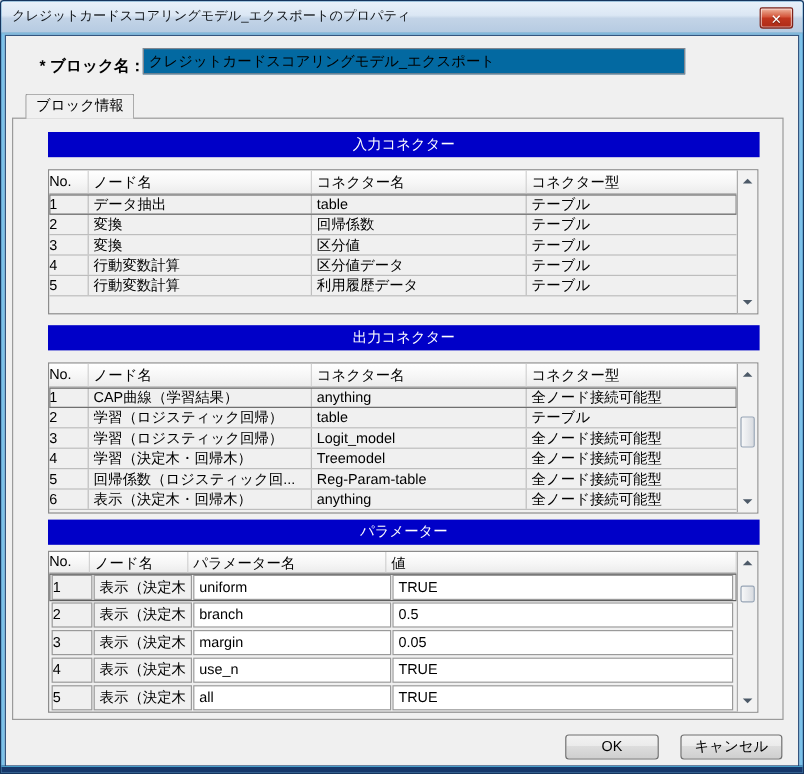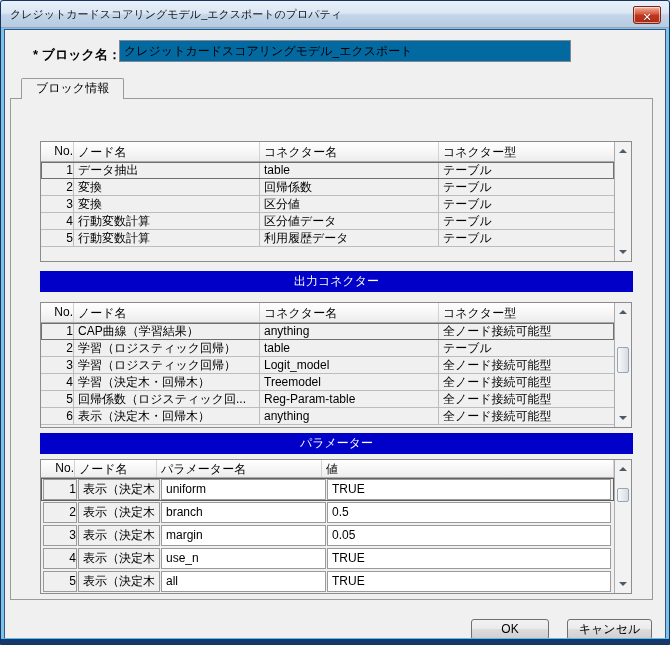--- a/index.html
+++ b/index.html
@@ -23,21 +23,21 @@
 
   
   .content{position:absolute;left:3px;top:28px;width:662px;height:610px;
        background:#f0f0f0;border:1px solid #35557e;}
 
   .blockname-label{position:absolute;left:28px;top:16px;font-size:13px;font-weight:bold;color:#000;white-space:nowrap;}
   .blockname-input{position:absolute;left:114px;top:10px;width:452px;height:22px;
        border:1px solid #828790;background:#0369a1;font-size:12px;padding:1px 4px;
        font-family:"Liberation Sans","DejaVu Sans",sans-serif;}
 
-  .tab{position:absolute;left:16px;top:48px;height:21px;padding:0 14px;background:#f0f0f0;
+  .tab{position:absolute;left:16px;top:48px;height:21px;padding:0 8px;background:#f0f0f0;
        border:1px solid #9a9a9a;border-bottom:none;border-radius:2px 2px 0 0;
        font-size:12px;line-height:19px;z-index:2;text-align:right;}
   .panel{position:absolute;left:5px;top:68px;width:643px;height:502px;
        border:1px solid #9a9a9a;background:#f0f0f0;z-index:1;}
 
   .sec-header{position:absolute;height:21px;background:var(--section_header_bg,#0000c8);
        color:var(--section_header_text,#fff);font-size:12px;line-height:21px;text-align:center;}
   .h1{left:29px;top:11px;width:593px;}
   .h2{left:29px;top:172px;width:593px;}
   .h3{left:29px;top:334px;width:593px;}
@@ -48,21 +48,21 @@
   .t2{left:29px;top:203px;width:592px;height:126px;}
   .t3{left:29px;top:360px;width:592px;height:135px;}
   .cells{position:absolute;left:0;top:0;right:17px;bottom:0;overflow:hidden;}
   .thead{display:flex;height:20px;background:linear-gradient(180deg,#ffffff 0%,#f6f6f6 55%,#ececec 100%);
        border-bottom:1px solid #ababab;}
   .th{padding:2px 0 0 4px;font-size:12px;color:#000;border-right:1px solid #d2d2d2;
       overflow:hidden;white-space:nowrap;flex:none;}
   .trow{display:flex;height:17px;border-bottom:1px solid #bdbdbd;}
   .td{padding:0 0 0 4px;font-size:12px;line-height:16px;color:#000;border-right:1px solid #bdbdbd;
       overflow:hidden;white-space:nowrap;flex:none;}
-  .td.c0,.th.c0{text-align:right;padding-left:0;}
+  .td.c0,.th.c0{text-align:left;padding-left:0;}
   .ctable .c0{width:33px;}
   .ctable .c1{width:186px;}
   .ctable .c2{width:179px;}
   .ctable .c3{flex:1;border-right:none;}
   .ctable .trow.focus{outline:1px solid #6f6f6f;outline-offset:-1px;}
 
   
   .ptable .thead{height:18px;}
   .ptable .th{padding-top:1px;}
   .ptable .c0{width:34px;}
@@ -82,21 +82,21 @@
   .sarr.down{bottom:1px;}
   .sarr::after{content:"";position:absolute;left:4px;border-left:4px solid transparent;border-right:4px solid transparent;}
   .sarr.up::after{top:6px;border-bottom:4px solid #4d5a68;}
   .sarr.down::after{top:6px;border-top:4px solid #4d5a68;}
   .sthumb{position:absolute;left:2px;width:12px;border:1px solid #96a4b5;border-radius:2px;
        background:linear-gradient(90deg,#f6f7f8 0%,#e8eaed 50%,#d8dbe0 100%);}
 
   
   .btn{position:absolute;height:21px;border:1px solid #707070;border-radius:3px;
        background:linear-gradient(180deg,#f2f2f2 0%,#ebebeb 45%,#dddddd 46%,#cfcfcf 100%);
-       font-size:12px;text-align:center;line-height:19px;color:#000;cursor:default;margin-top:7px;}
+       font-size:12px;text-align:center;line-height:19px;color:#000;cursor:default;}
   .btn-ok{left:466px;top:582px;width:78px;}
   .btn-cancel{left:562px;top:582px;width:85px;}
 </style>
 </head>
 <body>
 
 <div class="win">
   <div class="titlebar">
     <span class="title-text">クレジットカードスコアリングモデル_エクスポートのプロパティ</span>
     <div class="close-btn">
@@ -105,20 +105,21 @@
   </div>
 
   <div class="content">
 
     <div class="blockname-label"><span>*</span>&nbsp;<span>ブロック名：</span></div>
     <input class="blockname-input" type="text" value="クレジットカードスコアリングモデル_エクスポート" style="">
 
     <div class="tab">ブロック情報</div>
     <div class="panel">
 
+      <div class="sec-header h1">入力コネクター</div>
       <div class="tbl ctable t1">
         <div class="cells">
             <div class="thead">
               <div class="th c0">No.</div>
               <div class="th c1">ノード名</div>
               <div class="th c2">コネクター名</div>
               <div class="th c3">コネクター型</div>
             </div>
             <div class="trow focus">
               <div class="td c0">1</div>

